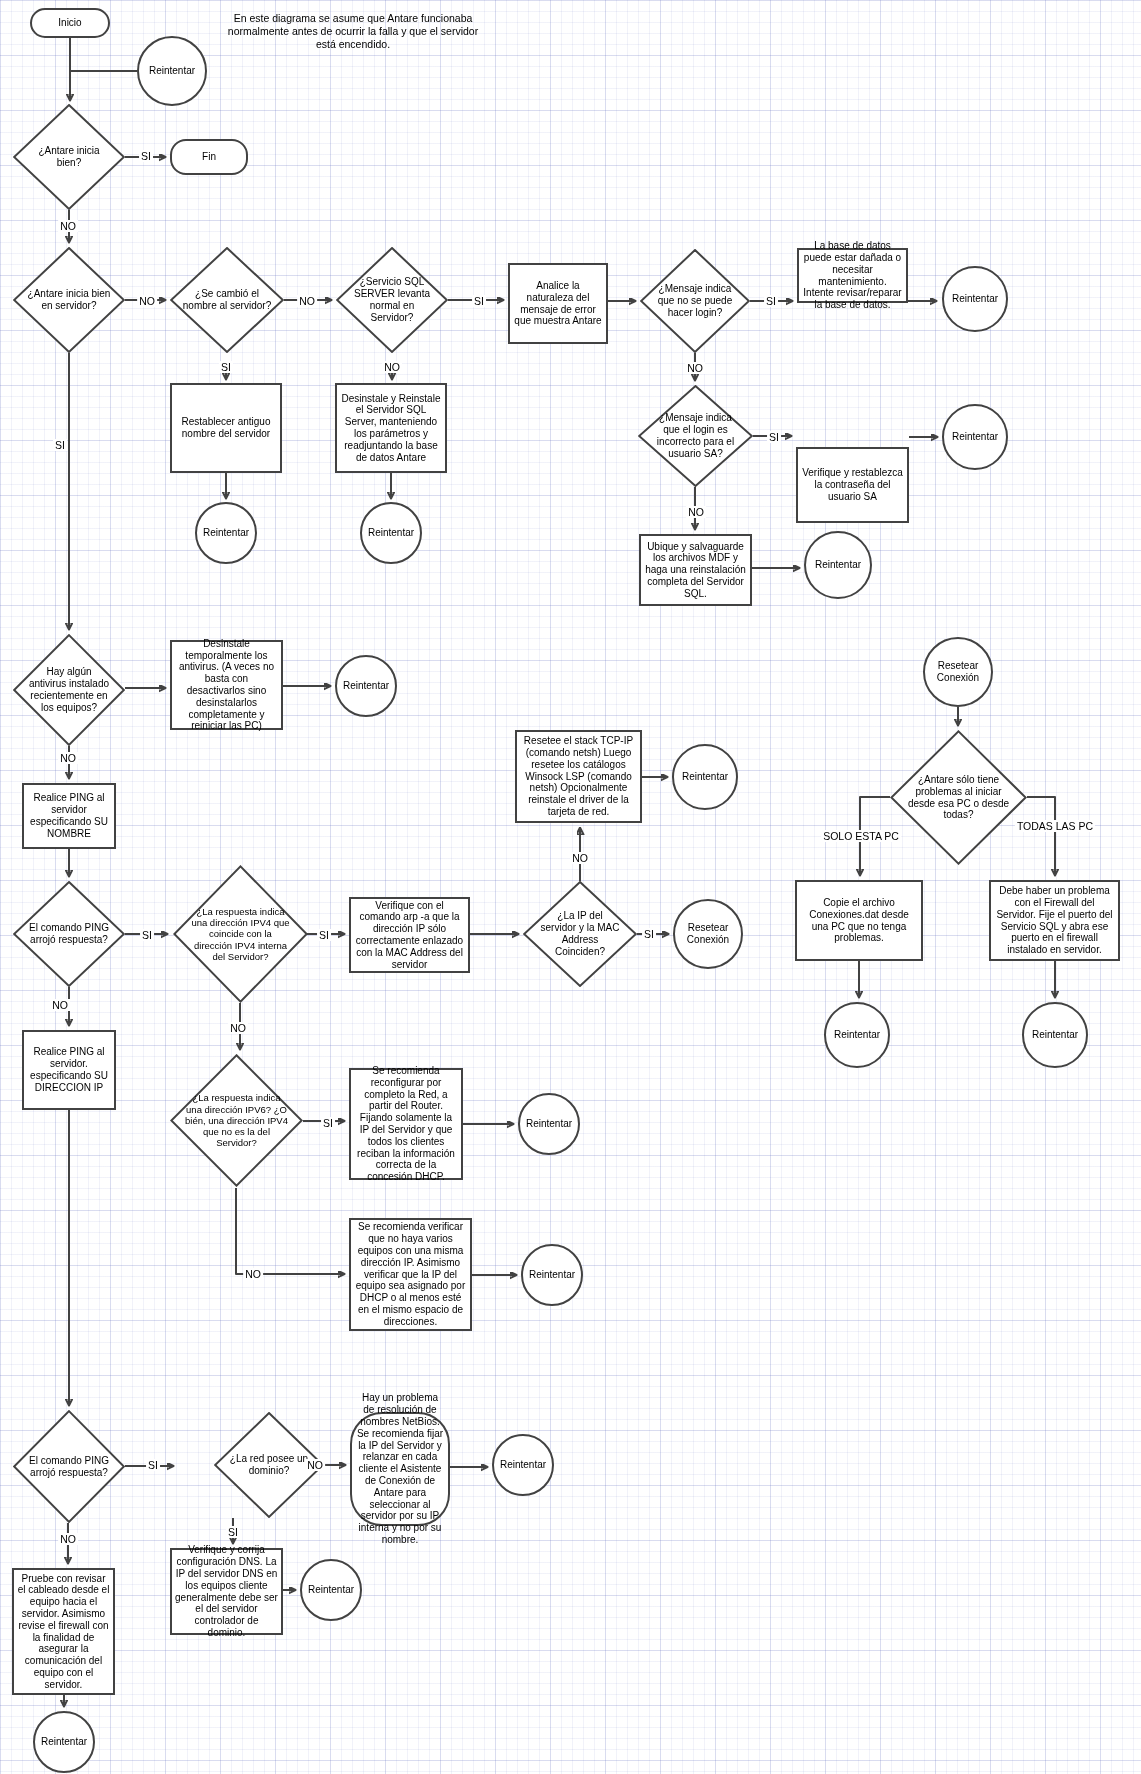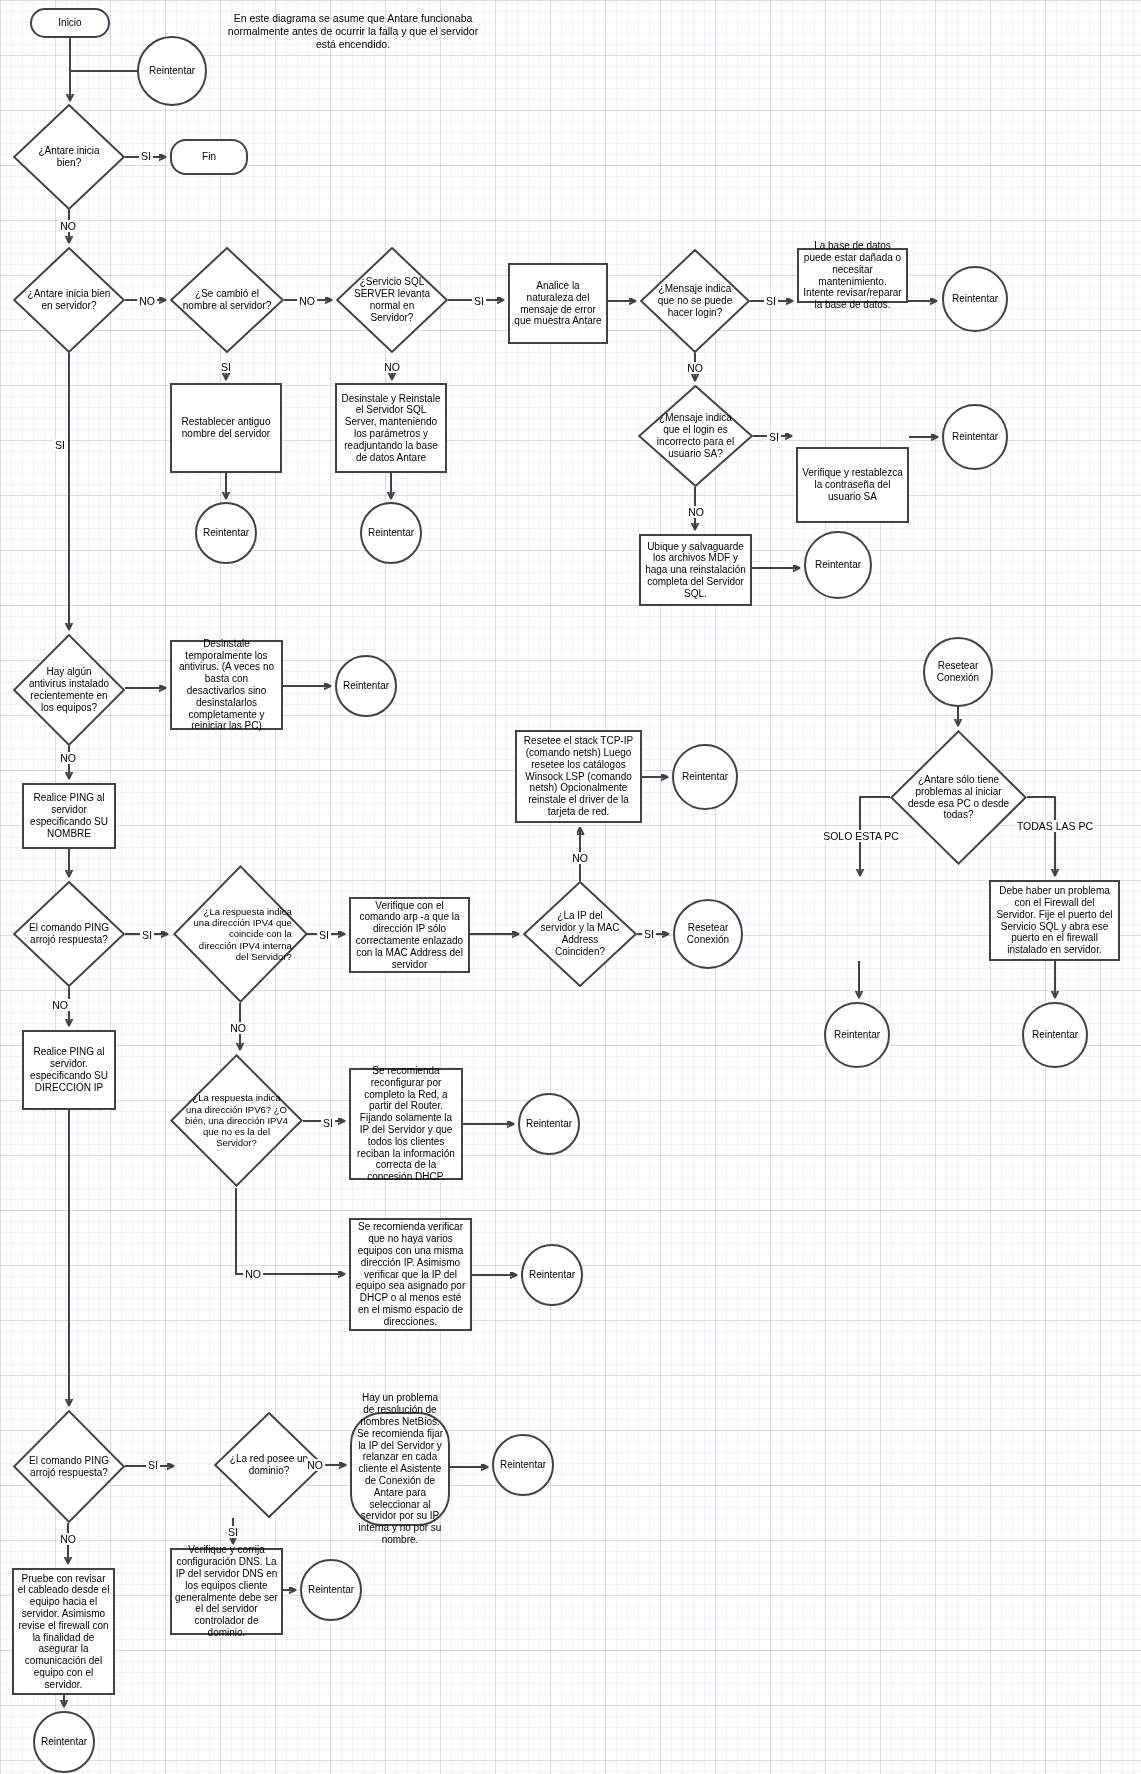--- a/index.html
+++ b/index.html
@@ -151,21 +151,21 @@
         <polygon points="50,1 99,50 50,99 1,50" vector-effect="non-scaling-stroke"></polygon>
       </svg>
       <span class="dtext" style="width:72%;">Hay algún antivirus instalado recientemente en los equipos?</span>
     </div>
   <div class="node diamond" style="left:13px;top:881px;width:112px;height:106px;">
       <svg class="dshape" viewBox="0 0 100 100" preserveAspectRatio="none">
         <polygon points="50,1 99,50 50,99 1,50" vector-effect="non-scaling-stroke"></polygon>
       </svg>
       <span class="dtext">El comando PING arrojó respuesta?</span>
     </div>
-  <div class="node diamond" style="left:173px;top:865px;width:135px;height:138px;text-align:right;">
+  <div class="node diamond" style="left:173px;top:865px;width:135px;height:138px;">
       <svg class="dshape" viewBox="0 0 100 100" preserveAspectRatio="none">
         <polygon points="50,1 99,50 50,99 1,50" vector-effect="non-scaling-stroke"></polygon>
       </svg>
       <span class="dtext" style="width:76%;font-size:9.5px;">¿La respuesta indica una dirección IPV4 que coincide con la dirección IPV4 interna del Servidor?</span>
     </div>
   <div class="node diamond" style="left:523px;top:881px;width:114px;height:106px;">
       <svg class="dshape" viewBox="0 0 100 100" preserveAspectRatio="none">
         <polygon points="50,1 99,50 50,99 1,50" vector-effect="non-scaling-stroke"></polygon>
       </svg>
       <span class="dtext" style="width:70%;">¿La IP del servidor y la MAC Address Coinciden?</span>
@@ -217,20 +217,23 @@
       <span>Desinstale temporalmente los antivirus. (A veces no basta con desactivarlos sino desinstalarlos completamente y reiniciar las PC)</span>
     </div>
   <div class="node box" style="left:22px;top:783px;width:94px;height:66px;">
       <span>Realice PING al servidor especificando SU NOMBRE</span>
     </div>
   <div class="node box" style="left:349px;top:897px;width:121px;height:76px;">
       <span>Verifique con el comando arp -a que la dirección IP sólo correctamente enlazado con la MAC Address del servidor</span>
     </div>
   <div class="node box" style="left:515px;top:730px;width:127px;height:93px;">
       <span>Resetee el stack TCP-IP (comando netsh) Luego resetee los catálogos Winsock LSP (comando netsh) Opcionalmente reinstale el driver de la tarjeta de red.</span>
+    </div>
+  <div class="node box" style="left:795px;top:880px;width:128px;height:81px;">
+      <span>Copie el archivo Conexiones.dat desde una PC que no tenga problemas.</span>
     </div>
   <div class="node box" style="left:989px;top:880px;width:131px;height:81px;">
       <span>Debe haber un problema con el Firewall del Servidor. Fije el puerto del Servicio SQL y abra ese puerto en el firewall instalado en servidor.</span>
     </div>
   <div class="node box" style="left:349px;top:1068px;width:114px;height:112px;">
       <span>Se recomienda reconfigurar por completo la Red, a partir del Router. Fijando solamente la IP del Servidor y que todos los clientes reciban la información correcta de la concesión DHCP.</span>
     </div>
   <div class="node box" style="left:349px;top:1218px;width:123px;height:113px;">
       <span>Se recomienda verificar que no haya varios equipos con una misma dirección IP. Asimismo verificar que la IP del equipo sea asignado por DHCP o al menos esté en el mismo espacio de direcciones.</span>
     </div>

